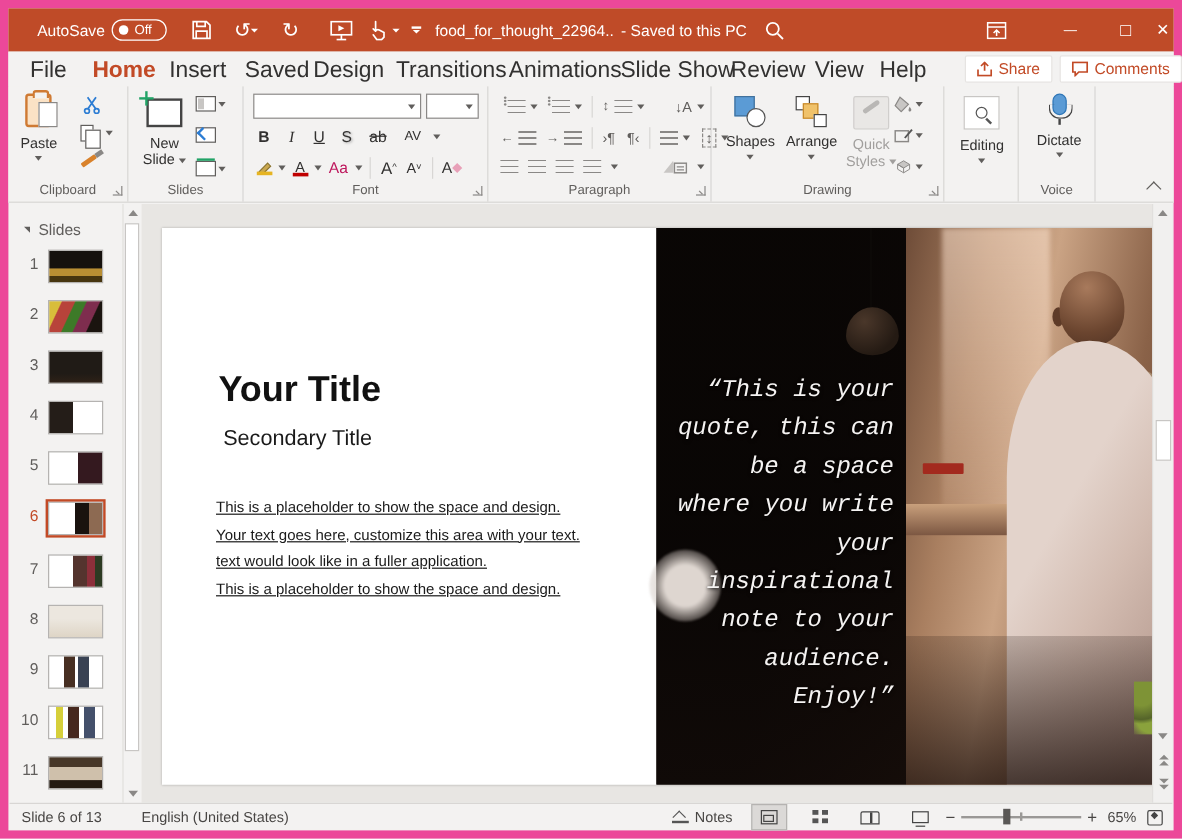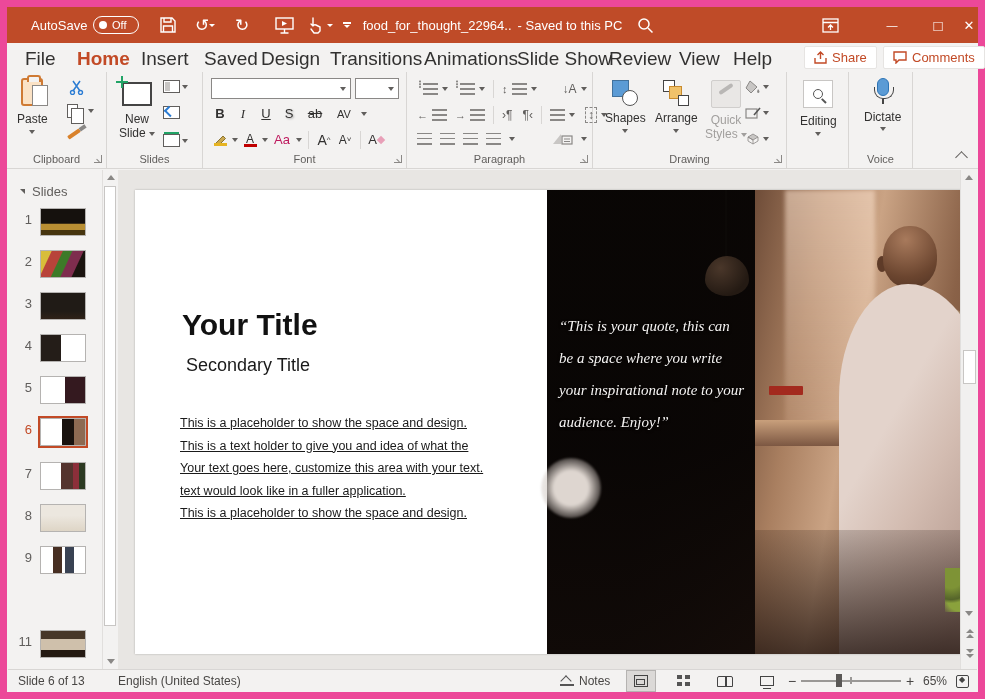--- a/index.html
+++ b/index.html
@@ -133,21 +133,21 @@
   .steel-hi { position:absolute; left:30px; top:0; width:90px; height:240px; background:linear-gradient(180deg,rgba(255,230,210,.55),rgba(255,220,195,.1)); filter:blur(2px); }
   .red-label { position:absolute; left:14px; top:196px; width:34px; height:9px; background:#a32a1e; border-radius:1px; }
   .counter-band { position:absolute; left:0; top:230px; width:208px; height:26px; background:linear-gradient(180deg,#c9a07c,#7c5742); }
   .chef-head { position:absolute; left:128px; top:36px; width:54px; height:62px; border-radius:48% 48% 46% 46%; background:radial-gradient(circle at 42% 22%,#a87a5c,#6b452f 65%,#503223 100%); }
   .chef-ear { position:absolute; left:122px; top:66px; width:10px; height:16px; border-radius:50%; background:#5e3b28; }
   .chef-body { position:absolute; left:84px; top:94px; width:150px; height:380px; border-radius:46% 54% 0 0/30% 34% 0 0; background:linear-gradient(120deg,#e3d3cb 0 35%,#d3bcb1 55%,#b2968b 85%); }
   .cloche { position:absolute; left:170px; top:118px; width:48px; height:40px; border-radius:50% 50% 8% 8%/80% 80% 10% 10%; background:radial-gradient(circle at 35% 25%,#cdb193,#8a6c50 70%); }
   .dark-bottom { position:absolute; left:208px; top:340px; width:208px; height:124px; background:linear-gradient(180deg,rgba(35,20,14,.2),rgba(25,13,9,.75)); }
   .herbs { position:absolute; left:398px; top:378px; width:20px; height:44px; background:radial-gradient(circle at 30% 20%,#7e9336 0 30%,#55642a 60%,transparent 70%),radial-gradient(circle at 70% 70%,#8aa23c 0 35%,transparent 60%); }
   .plates { position:absolute; left:-6px; top:268px; width:60px; height:60px; border-radius:50%; background:radial-gradient(circle,#ded6d0 0 40%,rgba(200,190,184,.35) 70%,transparent 75%); filter:blur(1px); }
-  .sl-quote { position:absolute; left:12px; top:120px; width:186px; font-family:Liberation Serif, serif; font-style:italic; font-size:15px; line-height:32px; color:#f5f3f2; text-align:left; text-shadow:0 1px 3px rgba(0,0,0,.8); }
+  .sl-quote { position:absolute; left:12px; top:120px; width:186px; font-family:Liberation Mono, monospace; font-style:italic; font-size:20px; line-height:32px; color:#f5f3f2; text-align:right; text-shadow:0 1px 3px rgba(0,0,0,.8); }
 
   
   .main-scroll { position:absolute; right:0; top:0; width:17px; bottom:0; background:#f1f0ef; border-left:1px solid #e1dfdd; }
   .ms-thumb { position:absolute; left:2px; top:180px; width:13px; height:34px; background:#fff; border:1px solid #c8c6c4; }
   .dblarr { position:absolute; left:2px; width:13px; height:14px; display:flex; flex-direction:column; align-items:center; justify-content:center; gap:1px; }
   .dbl-up i, .dbl-dn i { display:block; width:0; height:0; border-left:4px solid transparent; border-right:4px solid transparent; }
   .dbl-up i { border-bottom:4px solid #8a8886; }
   .dbl-dn i { border-top:4px solid #8a8886; }
 
   
@@ -515,20 +515,24 @@
         <span class="thumb t7"></span>
       </div>
     <div class="thumbrow" style="top:334px">
         <span class="thumbnum">8</span>
         <span class="thumb t8"></span>
       </div>
     <div class="thumbrow" style="top:376px">
         <span class="thumbnum">9</span>
         <span class="thumb t9"></span>
       </div>
+    <div class="thumbrow" style="top:418px">
+        <span class="thumbnum">10</span>
+        <span class="thumb t10"></span>
+      </div>
     <div class="thumbrow" style="top:460px">
         <span class="thumbnum">11</span>
         <span class="thumb t11"></span>
       </div>
     <div class="thumbrow" style="top:502px">
         <span class="thumbnum">12</span>
         <span class="thumb t12"></span>
       </div>
   </div>
   <div class="panel-scroll">
@@ -540,21 +544,20 @@
         <span class="arr-dn"></span>
       </div>
   </div>
 
   <div class="mainarea">
     <div class="canvas">
       <div class="sl-title">Your Title</div>
       <div class="sl-subtitle">Secondary Title</div>
       <div class="sl-body">
         <div>This is a placeholder to show the space and design.</div>
-        <div>This is a text holder to give you and idea of what the</div>
         <div>Your text goes here, customize this area with your text.</div>
         <div>text would look like in a fuller application.</div>
         <div>This is a placeholder to show the space and design.</div>
       </div>
       <div class="photo">
         <div class="steel">
           <div class="steel-hi"></div>
           <div class="red-label"></div>
           <div class="counter-band"></div>
           <div class="chef-ear"></div>

